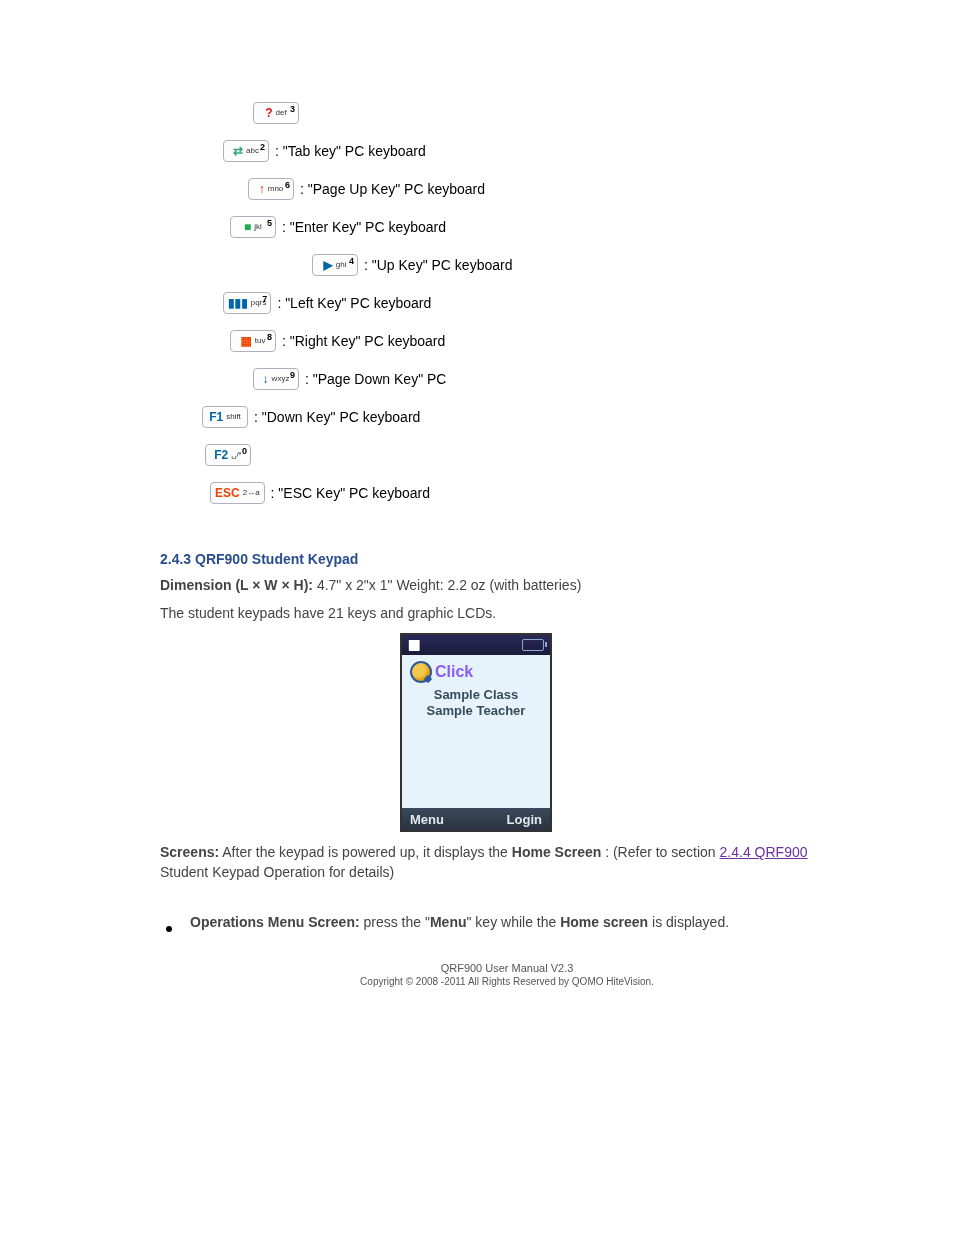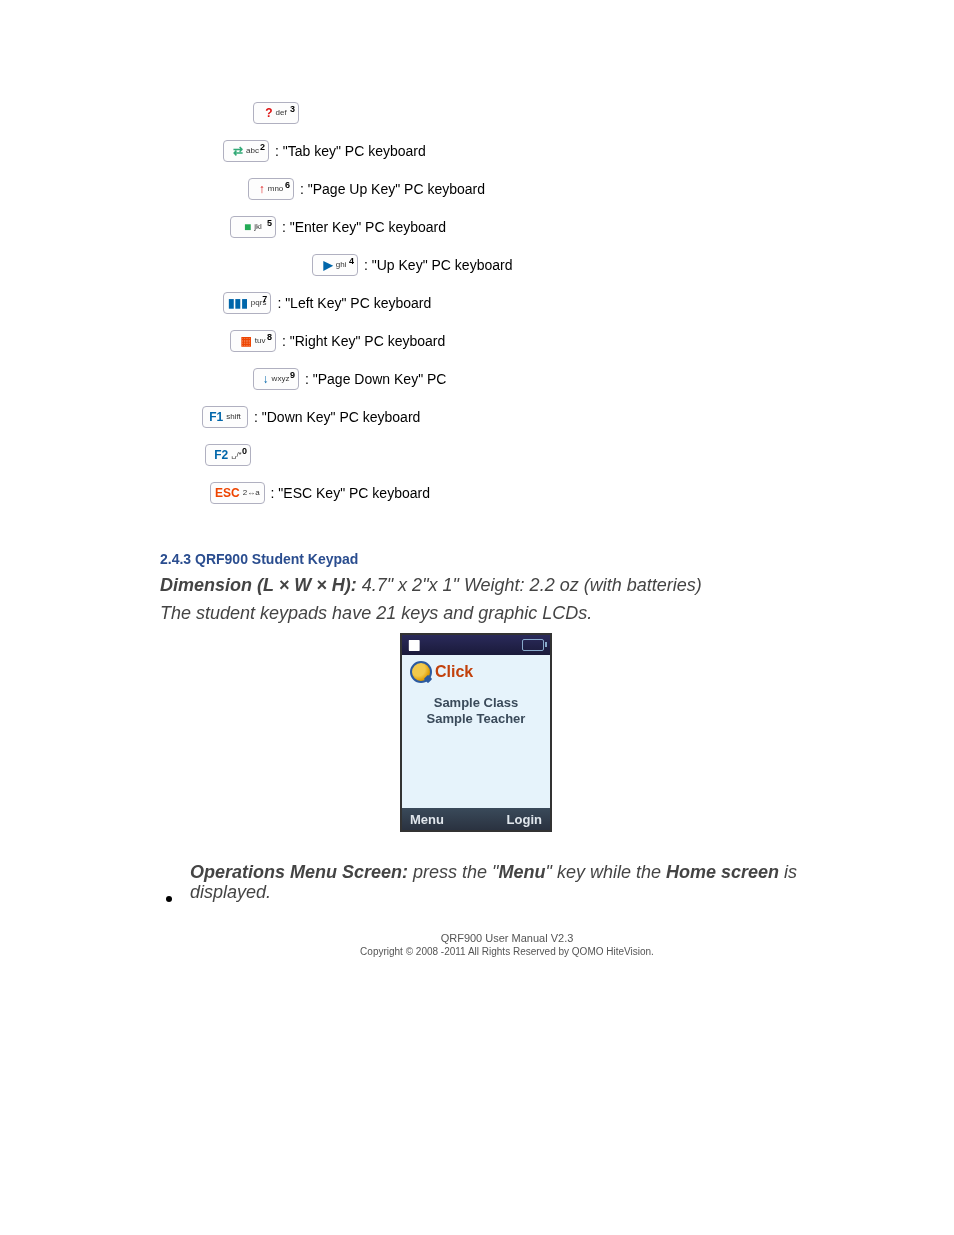--- a/index.html
+++ b/index.html
@@ -67,25 +67,24 @@
   .indent-10 { padding-left: 93px; }
 
   .section-title {
     font-weight: bold;
     font-size: 14px;
     color: #444;
     margin: 60px 0 6px 0;
   }
   .section-title.blue { color: #2a4d8f; margin-top: 43px; }
   .body-text {
-    font-size: 18px;
+    font-size: 14px;
     line-height: 20px;
     color: #444;
     margin: 8px 0;
-    font-style: italic;
   }
   .bold { font-weight: bold; }
   .link { color: #6a2fa0; text-decoration: underline; }
 
   .device {
     width: 148px;
     height: 195px;
     margin: 10px 0 10px 240px;
     border: 2px solid #333;
     background: #e6f3fb;
@@ -121,23 +120,23 @@
     background: #8ac;
   }
   .device-body {
     flex: 1;
     padding: 6px 8px;
   }
   .device-logo {
     display: flex;
     align-items: center;
     font-weight: bold;
-    color: #c2410c;
+    color: #8b5cf6;
     font-size: 16px;
-    margin-bottom: 12px;
+    margin-bottom: 4px;
   }
   .device-logo .q {
     width: 18px;
     height: 18px;
     border-radius: 50%;
     background: radial-gradient(circle at 35% 35%, #f2c94c 40%, #e09b00 70%);
     border: 2px solid #2b5aa0;
     margin-right: 3px;
     position: relative;
   }
@@ -302,20 +301,28 @@
       </div>
       <div class="device-line">Sample Class</div>
       <div class="device-line">Sample Teacher</div>
     </div>
     <div class="device-footer">
       <span>Menu</span>
       <span>Login</span>
     </div>
   </div>
 
+  <div class="body-text">
+    <span class="bold">Screens:</span>
+    <span>After the keypad is powered up, it displays the </span>
+    <span class="bold">Home Screen</span>
+    <span>: (Refer to section </span>
+    <span class="link">2.4.4 QRF900</span>
+    <span> Student Keypad Operation for details)</span>
+  </div>
 
   <div class="bullet-row">
     <div class="bullet"></div>
     <div class="body-text" style="margin:0">
       <span class="bold">Operations Menu Screen:</span><span> press the "</span><span class="bold">Menu</span><span>" key while the </span><span class="bold">Home screen</span><span> is displayed.</span>
     </div>
   </div>
 
   <div class="footer">
     <div>QRF900 User Manual V2.3</div>

